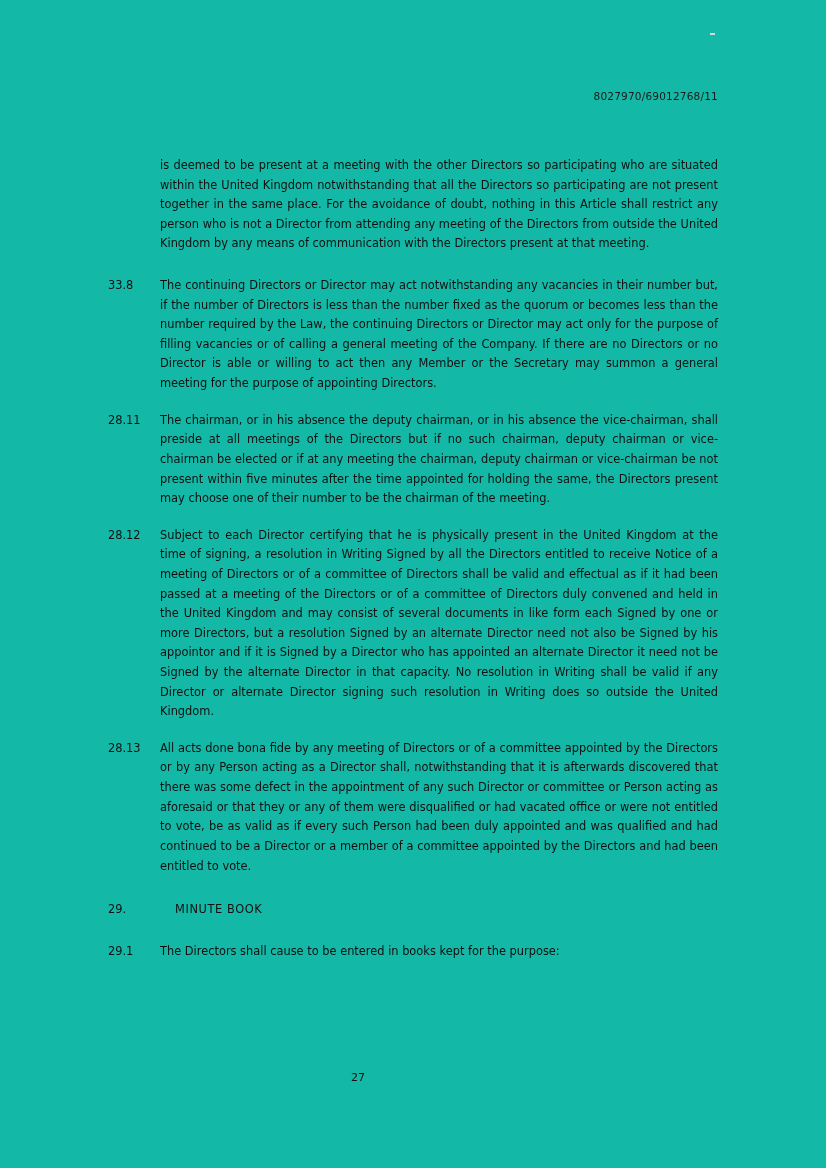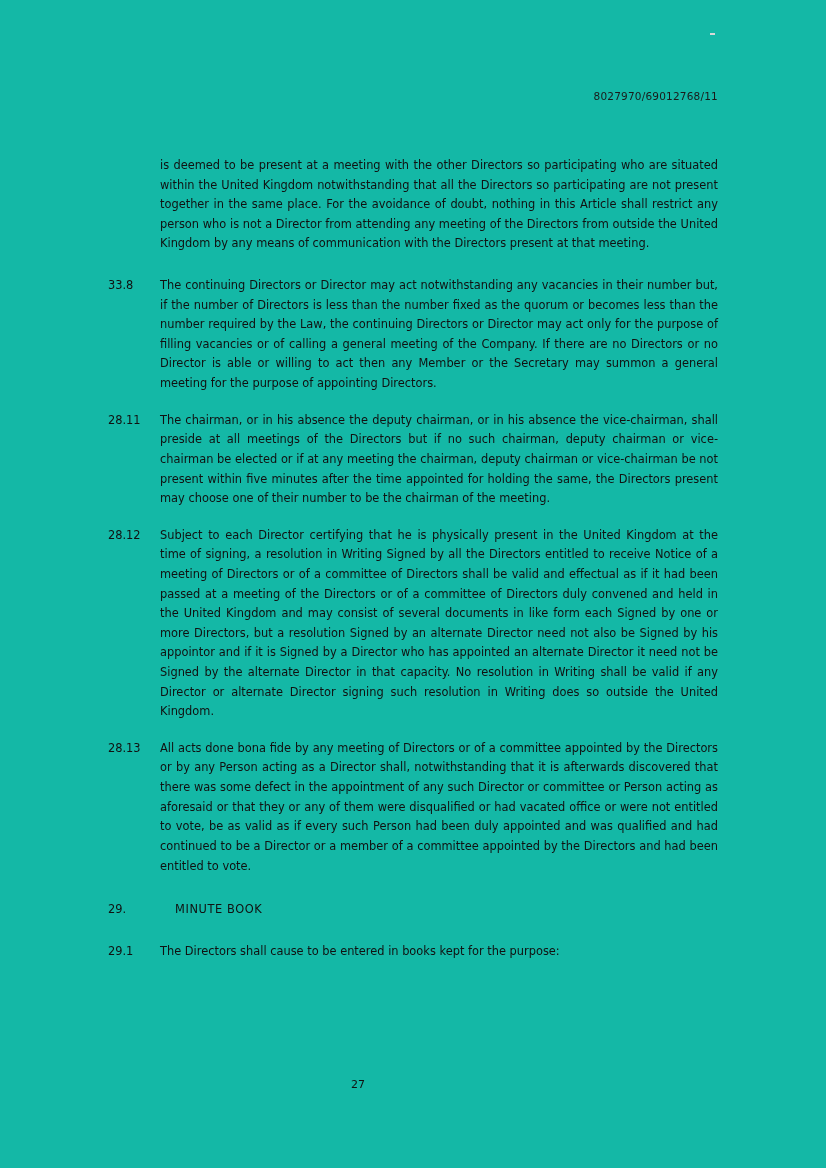--- a/index.html
+++ b/index.html
@@ -62,21 +62,21 @@
   .heading {
     margin-top: 24px;
     margin-bottom: 22px;
     gap: 15px;
   }
   .first-block {
     margin-bottom: 22px;
   }
   .page-number {
     position: absolute;
-    bottom: 77px;
+    bottom: 84px;
     left: 0;
     width: 716px;
     text-align: center;
     font-size: 11px;
     color: #111;
   }
   .speck {
     position: absolute;
     background: #d8d8d8;
   }

